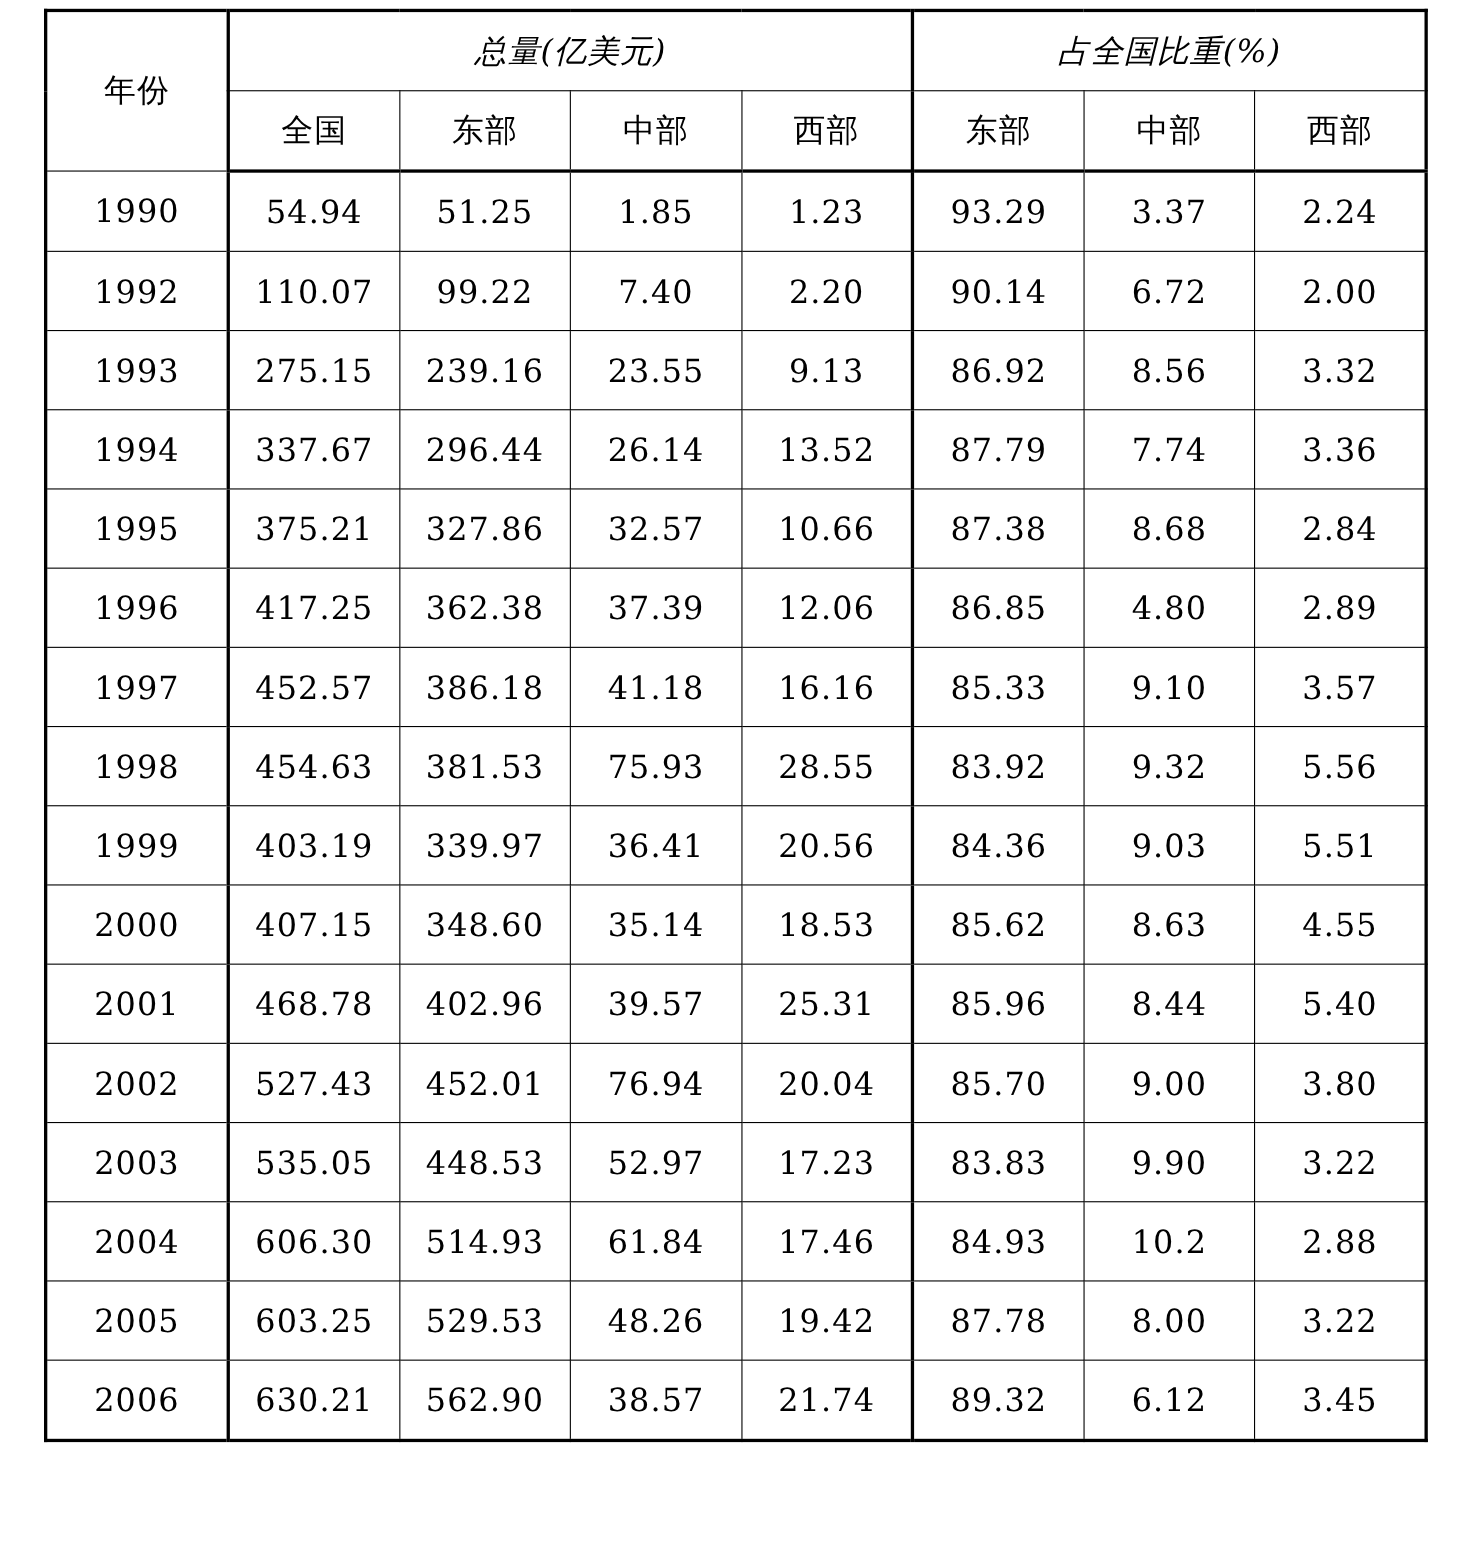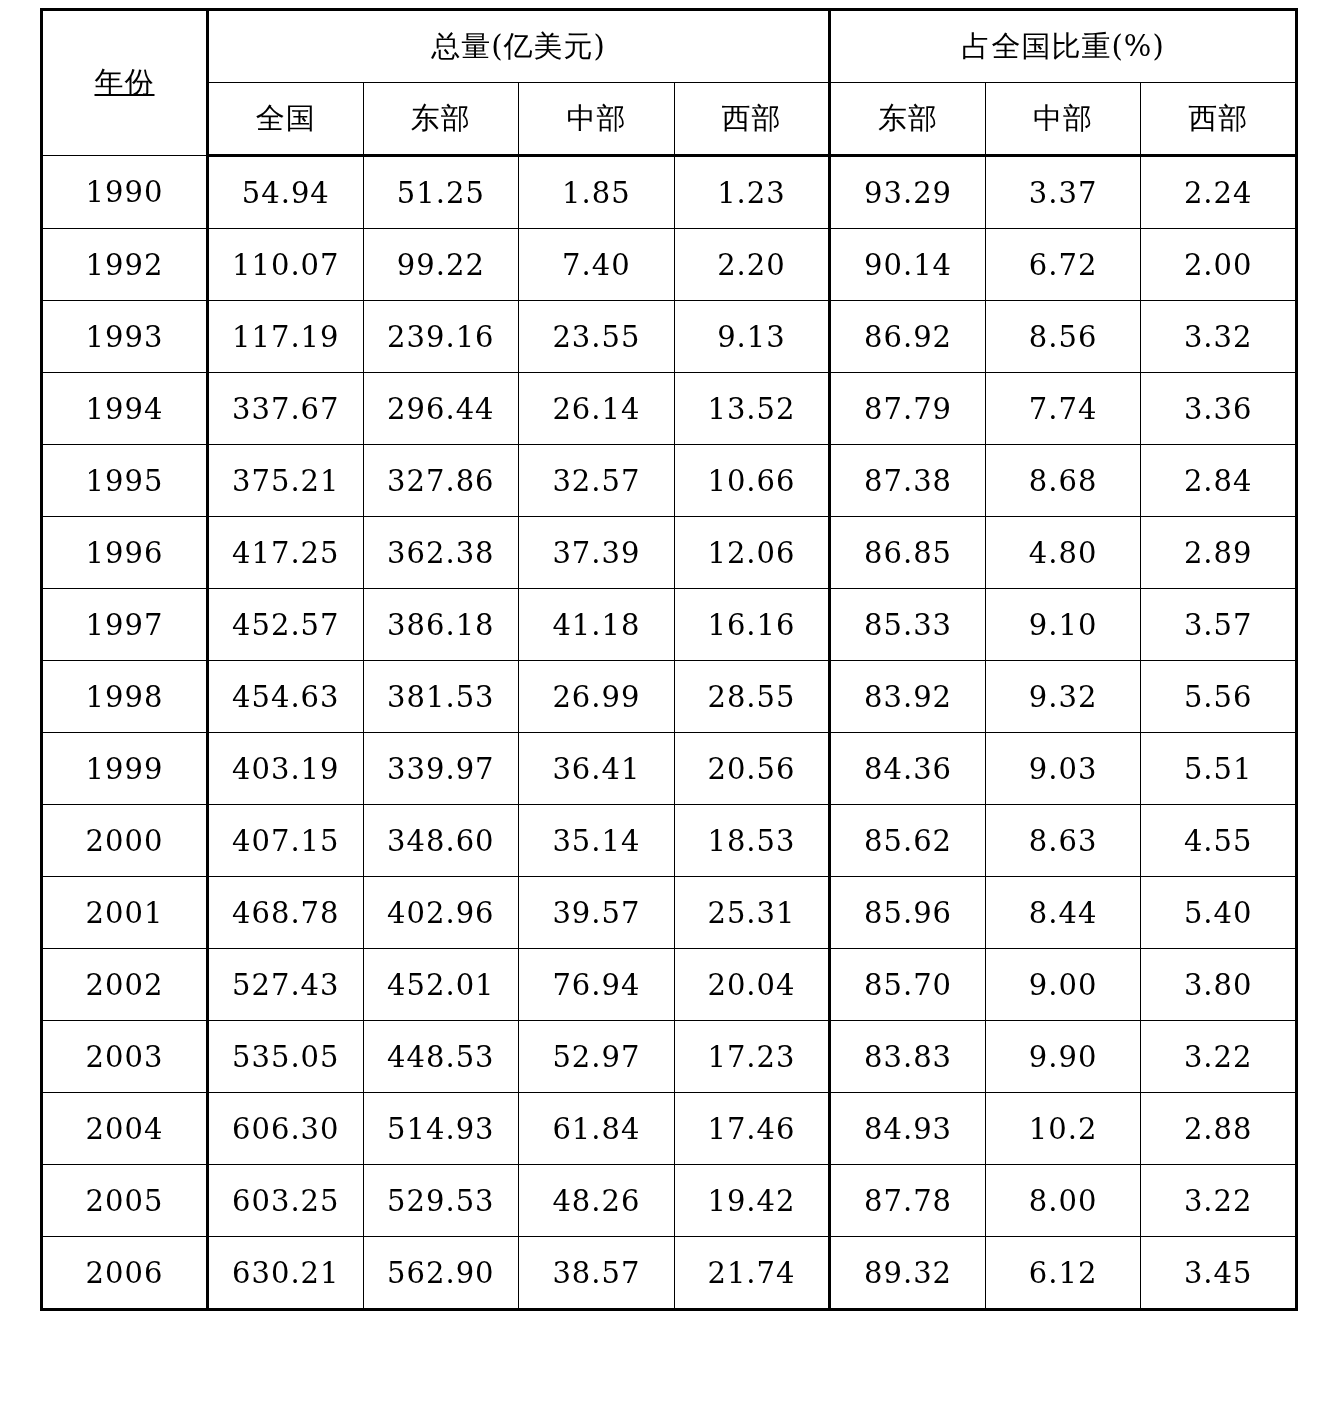--- a/index.html
+++ b/index.html
@@ -43,28 +43,28 @@
   .col-num    { width: 160px; }
   .col-pct    { width: 157px; }
   .thick-right {
     border-right: 3px solid #000 !important;
   }
   .thick-bottom {
     border-bottom: 3px solid #000 !important;
   }
   .grp-head {
     height: 78px;
+    font-style: italic;
   }
   .sub-head {
     height: 78px;
     font-family: Liberation Serif, serif;
   }
   .year-head {
     height: 156px;
-    text-decoration: underline;
   }
   tbody td {
     height: 71px;
   }
   .num {
     font-family: "DejaVu Serif", "Liberation Serif", serif;
     letter-spacing: 2px;
   }
 </style>
 </head>
@@ -104,21 +104,21 @@
           <td class="col-num num">110.07</td>
           <td class="col-num num">99.22</td>
           <td class="col-num num">7.40</td>
           <td class="col-num num thick-right">2.20</td>
           <td class="col-pct num">90.14</td>
           <td class="col-pct num">6.72</td>
           <td class="col-pct num">2.00</td>
         </tr>
         <tr>
           <td class="col-year thick-right">1993</td>
-          <td class="col-num num">117.19</td>
+          <td class="col-num num">275.15</td>
           <td class="col-num num">239.16</td>
           <td class="col-num num">23.55</td>
           <td class="col-num num thick-right">9.13</td>
           <td class="col-pct num">86.92</td>
           <td class="col-pct num">8.56</td>
           <td class="col-pct num">3.32</td>
         </tr>
         <tr>
           <td class="col-year thick-right">1994</td>
           <td class="col-num num">337.67</td>
@@ -156,21 +156,21 @@
           <td class="col-num num">41.18</td>
           <td class="col-num num thick-right">16.16</td>
           <td class="col-pct num">85.33</td>
           <td class="col-pct num">9.10</td>
           <td class="col-pct num">3.57</td>
         </tr>
         <tr>
           <td class="col-year thick-right">1998</td>
           <td class="col-num num">454.63</td>
           <td class="col-num num">381.53</td>
-          <td class="col-num num">26.99</td>
+          <td class="col-num num">75.93</td>
           <td class="col-num num thick-right">28.55</td>
           <td class="col-pct num">83.92</td>
           <td class="col-pct num">9.32</td>
           <td class="col-pct num">5.56</td>
         </tr>
         <tr>
           <td class="col-year thick-right">1999</td>
           <td class="col-num num">403.19</td>
           <td class="col-num num">339.97</td>
           <td class="col-num num">36.41</td>

